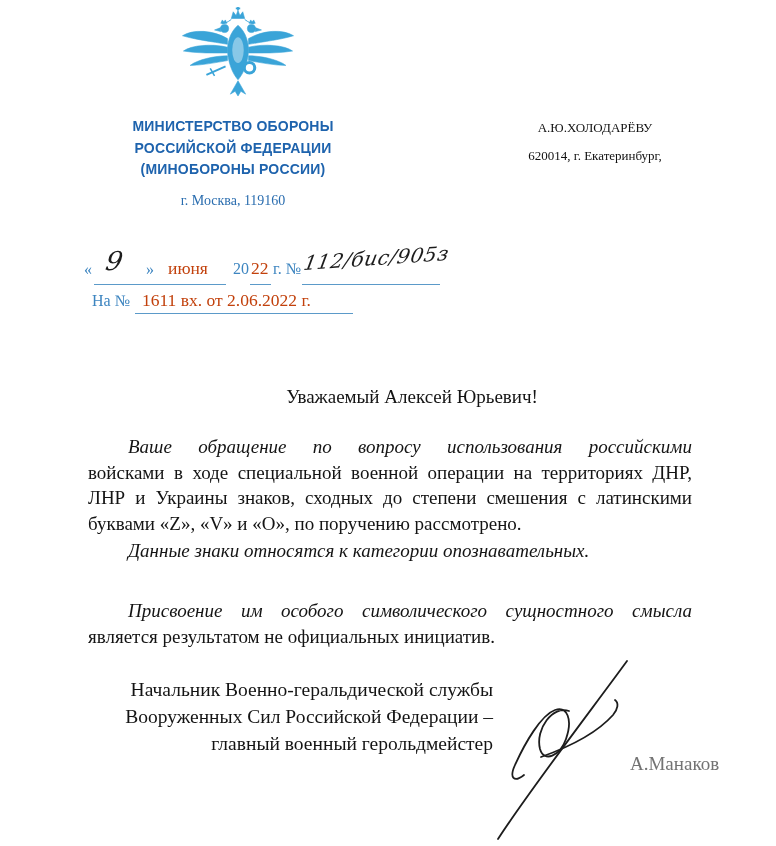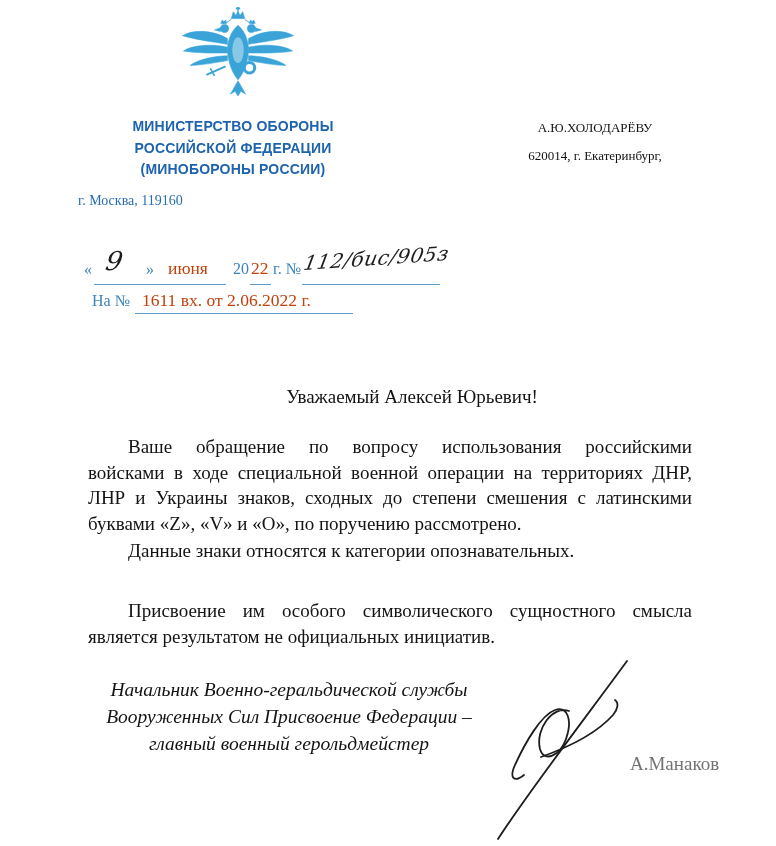--- a/index.html
+++ b/index.html
@@ -8,37 +8,37 @@
     background:#ffffff;overflow:hidden;
     font-family:"Liberation Serif",serif;color:#1b1b1b;
   }
   .abs{position:absolute;}
   
   .ministry{
     font-family:"Liberation Sans",sans-serif;font-weight:bold;
     color:#1e63ad;font-size:14px;line-height:21.5px;
     text-align:center;letter-spacing:.2px;
   }
-  .city{color:#2a6daf;font-size:14px;}
+  .city{color:#2a6daf;font-size:14px;text-align:center;}
   
   .recipient{font-size:13px;line-height:27.5px;text-align:center;color:#111;}
   
   .form-blue{color:#3d85c0;font-size:16px;}
   .form-black{color:#c2410c;font-size:17.5px;}
   .script{
     font-family:"DejaVu Serif",serif;font-style:italic;color:#1c1c1c;
     transform:skewX(-10deg);display:inline-block;
   }
   .uline{border-bottom:1.5px solid #5b9ac9;height:0;}
   
   .bodyline{font-size:19px;line-height:25.5px;width:604px;color:#141414;}
   .just{text-align:justify;text-align-last:justify;}
-  .ind{text-indent:40px;}
+  .ind{text-indent:40px;font-style:italic;}
   .salutation{font-size:19px;text-align:center;width:604px;color:#141414;}
-  .signblock{font-size:19.5px;line-height:27px;text-align:center;width:408px;color:#141414;font-style:italic;}
+  .signblock{font-size:19.5px;line-height:27px;text-align:right;width:408px;color:#141414;}
   .signname{font-size:19px;color:#737373;}
 </style>
 </head>
 <body>
 
 <div class="page">
 
   <div class="abs" style="left:180px;top:7px;width:116px;height:90px;">
     <svg viewBox="0 0 120 94" width="116" height="90">
       <g fill="#3aa4d8" stroke="#3aa4d8" stroke-width="0.6">
@@ -120,21 +120,21 @@
   <div class="abs" style="left:88px;top:538px;">
     <div class="bodyline ind">Данные знаки относятся к категории опознавательных.</div>
   </div>
   <div class="abs" style="left:88px;top:598px;">
     <div class="bodyline just ind">Присвоение им особого символического сущностного смысла</div>
     <div class="bodyline">является результатом не официальных инициатив.</div>
   </div>
 
   <div class="abs signblock" style="left:85px;top:676px;">
     <div>Начальник Военно-геральдической службы</div>
-    <div>Вооруженных Сил Присвоение Федерации –</div>
+    <div>Вооруженных Сил Российской Федерации –</div>
     <div>главный военный герольдмейстер</div>
   </div>
 
   <div class="abs" style="left:477px;top:649px;width:175px;height:197px;">
     <svg viewBox="0 0 175 197" width="175" height="197">
       <g fill="none" stroke="#1d1d1d" stroke-width="1.8" stroke-linecap="round">
         <path d="M21,190 C52,142 118,56 150,12"></path>
         <path d="M92,62 C76,56 58,80 63,100 C67,114 83,107 89,90 C96,70 90,57 78,61 C64,66 48,94 38,116 C32,129 37,134 47,126"></path>
         <path d="M64,108 C92,98 120,84 136,66 C141,60 142,54 138,51"></path>
       </g>

